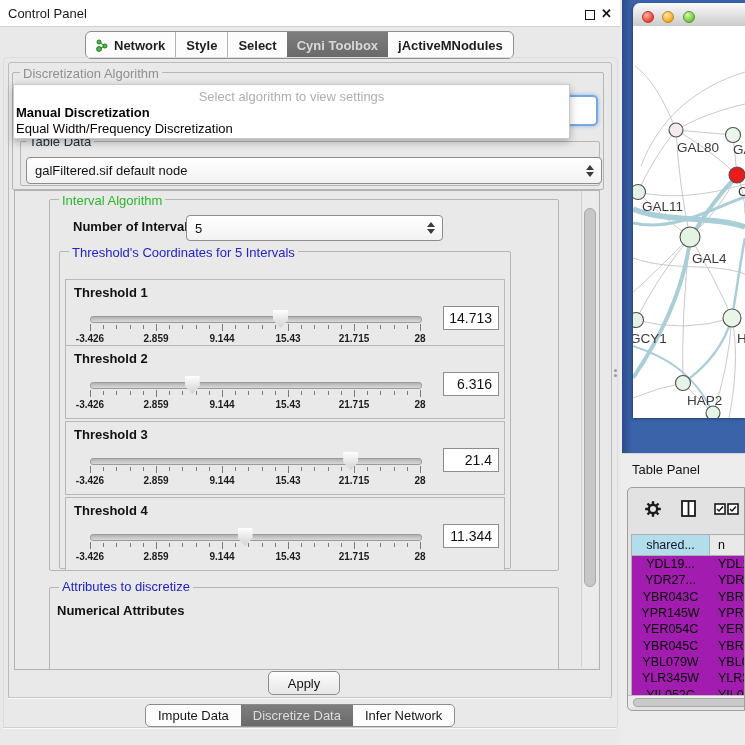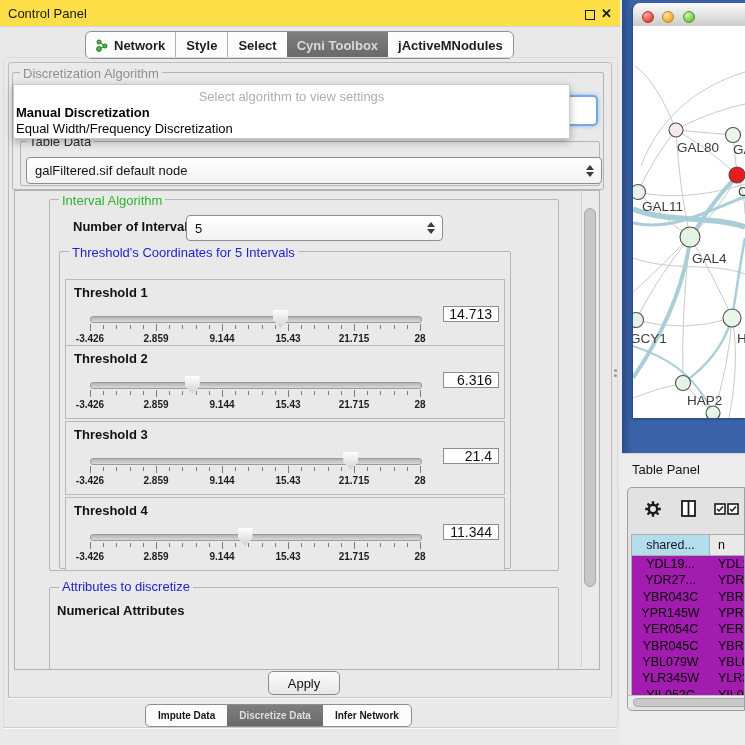--- a/index.html
+++ b/index.html
@@ -2,21 +2,21 @@
 <html><head>
 <meta charset="utf-8">
 <style>
   html,body{margin:0;padding:0}
   .app{position:relative;width:745px;height:745px;background:#ececec;overflow:hidden;
        font-family:"Liberation Sans",sans-serif;color:#111;font-size:13px}
   .abs{position:absolute}
 
   
   .cp{position:absolute;left:0;top:0;width:620px;height:745px;background:#e9e9e9}
-  .cp-titlebar{position:absolute;left:0;top:0;width:620px;height:26px;background:#fde047;border-bottom:1px solid #d2d2d2}
+  .cp-titlebar{position:absolute;left:0;top:0;width:620px;height:26px;background:#ffffff;border-bottom:1px solid #d2d2d2}
   .cp-title{position:absolute;left:8px;top:6px;font-size:13px;color:#1a1a1a}
   .wc-float{position:absolute;left:585px;top:10px;width:8px;height:8px;border:1.6px solid #151515;background:transparent}
   .wc-close{position:absolute;left:601px;top:6px;font-size:13px;font-weight:700;color:#151515}
 
   
   .tabbar{position:absolute;left:85px;top:31px;height:26px;display:flex;align-items:stretch;
           background:#fcfcfc;border:1px solid #8f8f8f;border-radius:6px;overflow:hidden}
   .tab{display:flex;align-items:center;gap:5px;padding:0 10px;font-size:13px;font-weight:700;color:#1d1d1d;white-space:nowrap}
   .tab.sep{border-left:1px solid #b3b3b3}
   .tab.active{background:linear-gradient(#7e7e7e,#696969);color:#d9d9d9}
@@ -56,33 +56,33 @@
   .th-panel{position:absolute;left:50px;width:438px;height:72px;border:1px solid #b8b8b8;background:#e9e9e9}
   .th-title{position:absolute;left:8px;top:5px;font-size:13px;font-weight:700;color:#111}
   .th-track{position:absolute;left:24px;top:36px;width:330px;height:5px;border:1px solid #9b9b9b;border-radius:3px;
             background:linear-gradient(#b2b2b2,#dadada)}
   .th-thumb{position:absolute;top:30px;width:15px;height:18px;background:linear-gradient(#fefefe,#d2d2d2);
             clip-path:polygon(0 0,100% 0,100% 55%,50% 100%,0 55%);filter:drop-shadow(0 0 0.6px #777)}
   .tick{position:absolute;width:1px;background:#7c7c7c}
   .tick.minor{top:45px;height:4px}
   .tick.major{top:44px;height:7px}
   .tick-lab{position:absolute;top:53px;transform:translateX(-50%);font-size:10px;font-weight:700;color:#1c1c1c;white-space:nowrap}
-  .th-value{position:absolute;right:5px;top:26px;width:56px;height:16px;background:#fff;border:1px solid #8d8d8d;
+  .th-value{position:absolute;right:5px;top:26px;width:56px;height:24px;background:#fff;border:1px solid #8d8d8d;
             font-size:14px;display:flex;align-items:center;justify-content:flex-end;padding-right:6px;box-sizing:border-box}
 
   .attr-list{position:absolute;left:48px;top:426px;width:478px;height:51px;background:#fff;border:1px solid #9d9d9d;overflow:hidden}
   .attr-item{height:17px;line-height:17px;padding-left:6px;font-size:13px;color:#0a0a0a;white-space:nowrap}
   .attr-vthumb{position:absolute;right:2px;top:2px;width:9px;height:32px;background:#bdbdbd;border-radius:4px}
 
   .apply-btn{position:absolute;left:268px;top:671px;width:70px;height:22px;background:linear-gradient(#fdfdfd,#e6e6e6);
              border:1px solid #8d8d8d;border-radius:5px;font-size:13px;display:flex;align-items:center;justify-content:center}
 
   .bottom-tabbar{position:absolute;left:145px;top:704px;height:21px;display:flex;align-items:stretch;
                  background:#fcfcfc;border:1px solid #8d8d8d;border-radius:5px;overflow:hidden}
-  .btab{display:flex;align-items:center;padding:8px 12px;font-size:10px;font-weight:700;color:#161616;white-space:nowrap}
+  .btab{display:flex;align-items:center;padding:8px 12px;font-size:13px;font-weight:400;color:#161616;white-space:nowrap}
   .btab.active{background:linear-gradient(#7e7e7e,#6a6a6a);color:#dedede}
   .cp-bottomline{position:absolute;left:3px;top:727px;width:613px;height:1px;background:#cfcfcf;box-shadow:0 1px 0 #fafafa}
 
   .divider-dots{position:absolute;left:614px;top:369px;width:4px;height:10px}
   .divider-dots i{display:block;width:3px;height:3px;background:#9a9a9a;border-radius:50%;margin-bottom:2px}
 
   
   .net-bg{position:absolute;left:622px;top:0;width:123px;height:453px;background:linear-gradient(90deg,#2c4c86 0,#3a63aa 10px,#3a63aa 100%)}
   .mac-win{position:absolute;left:633px;top:3px;width:112px;height:415px;background:#ec4899;border-radius:7px 0 0 0;
            box-shadow:-1px 1px 3px rgba(0,0,0,.35);overflow:hidden}

